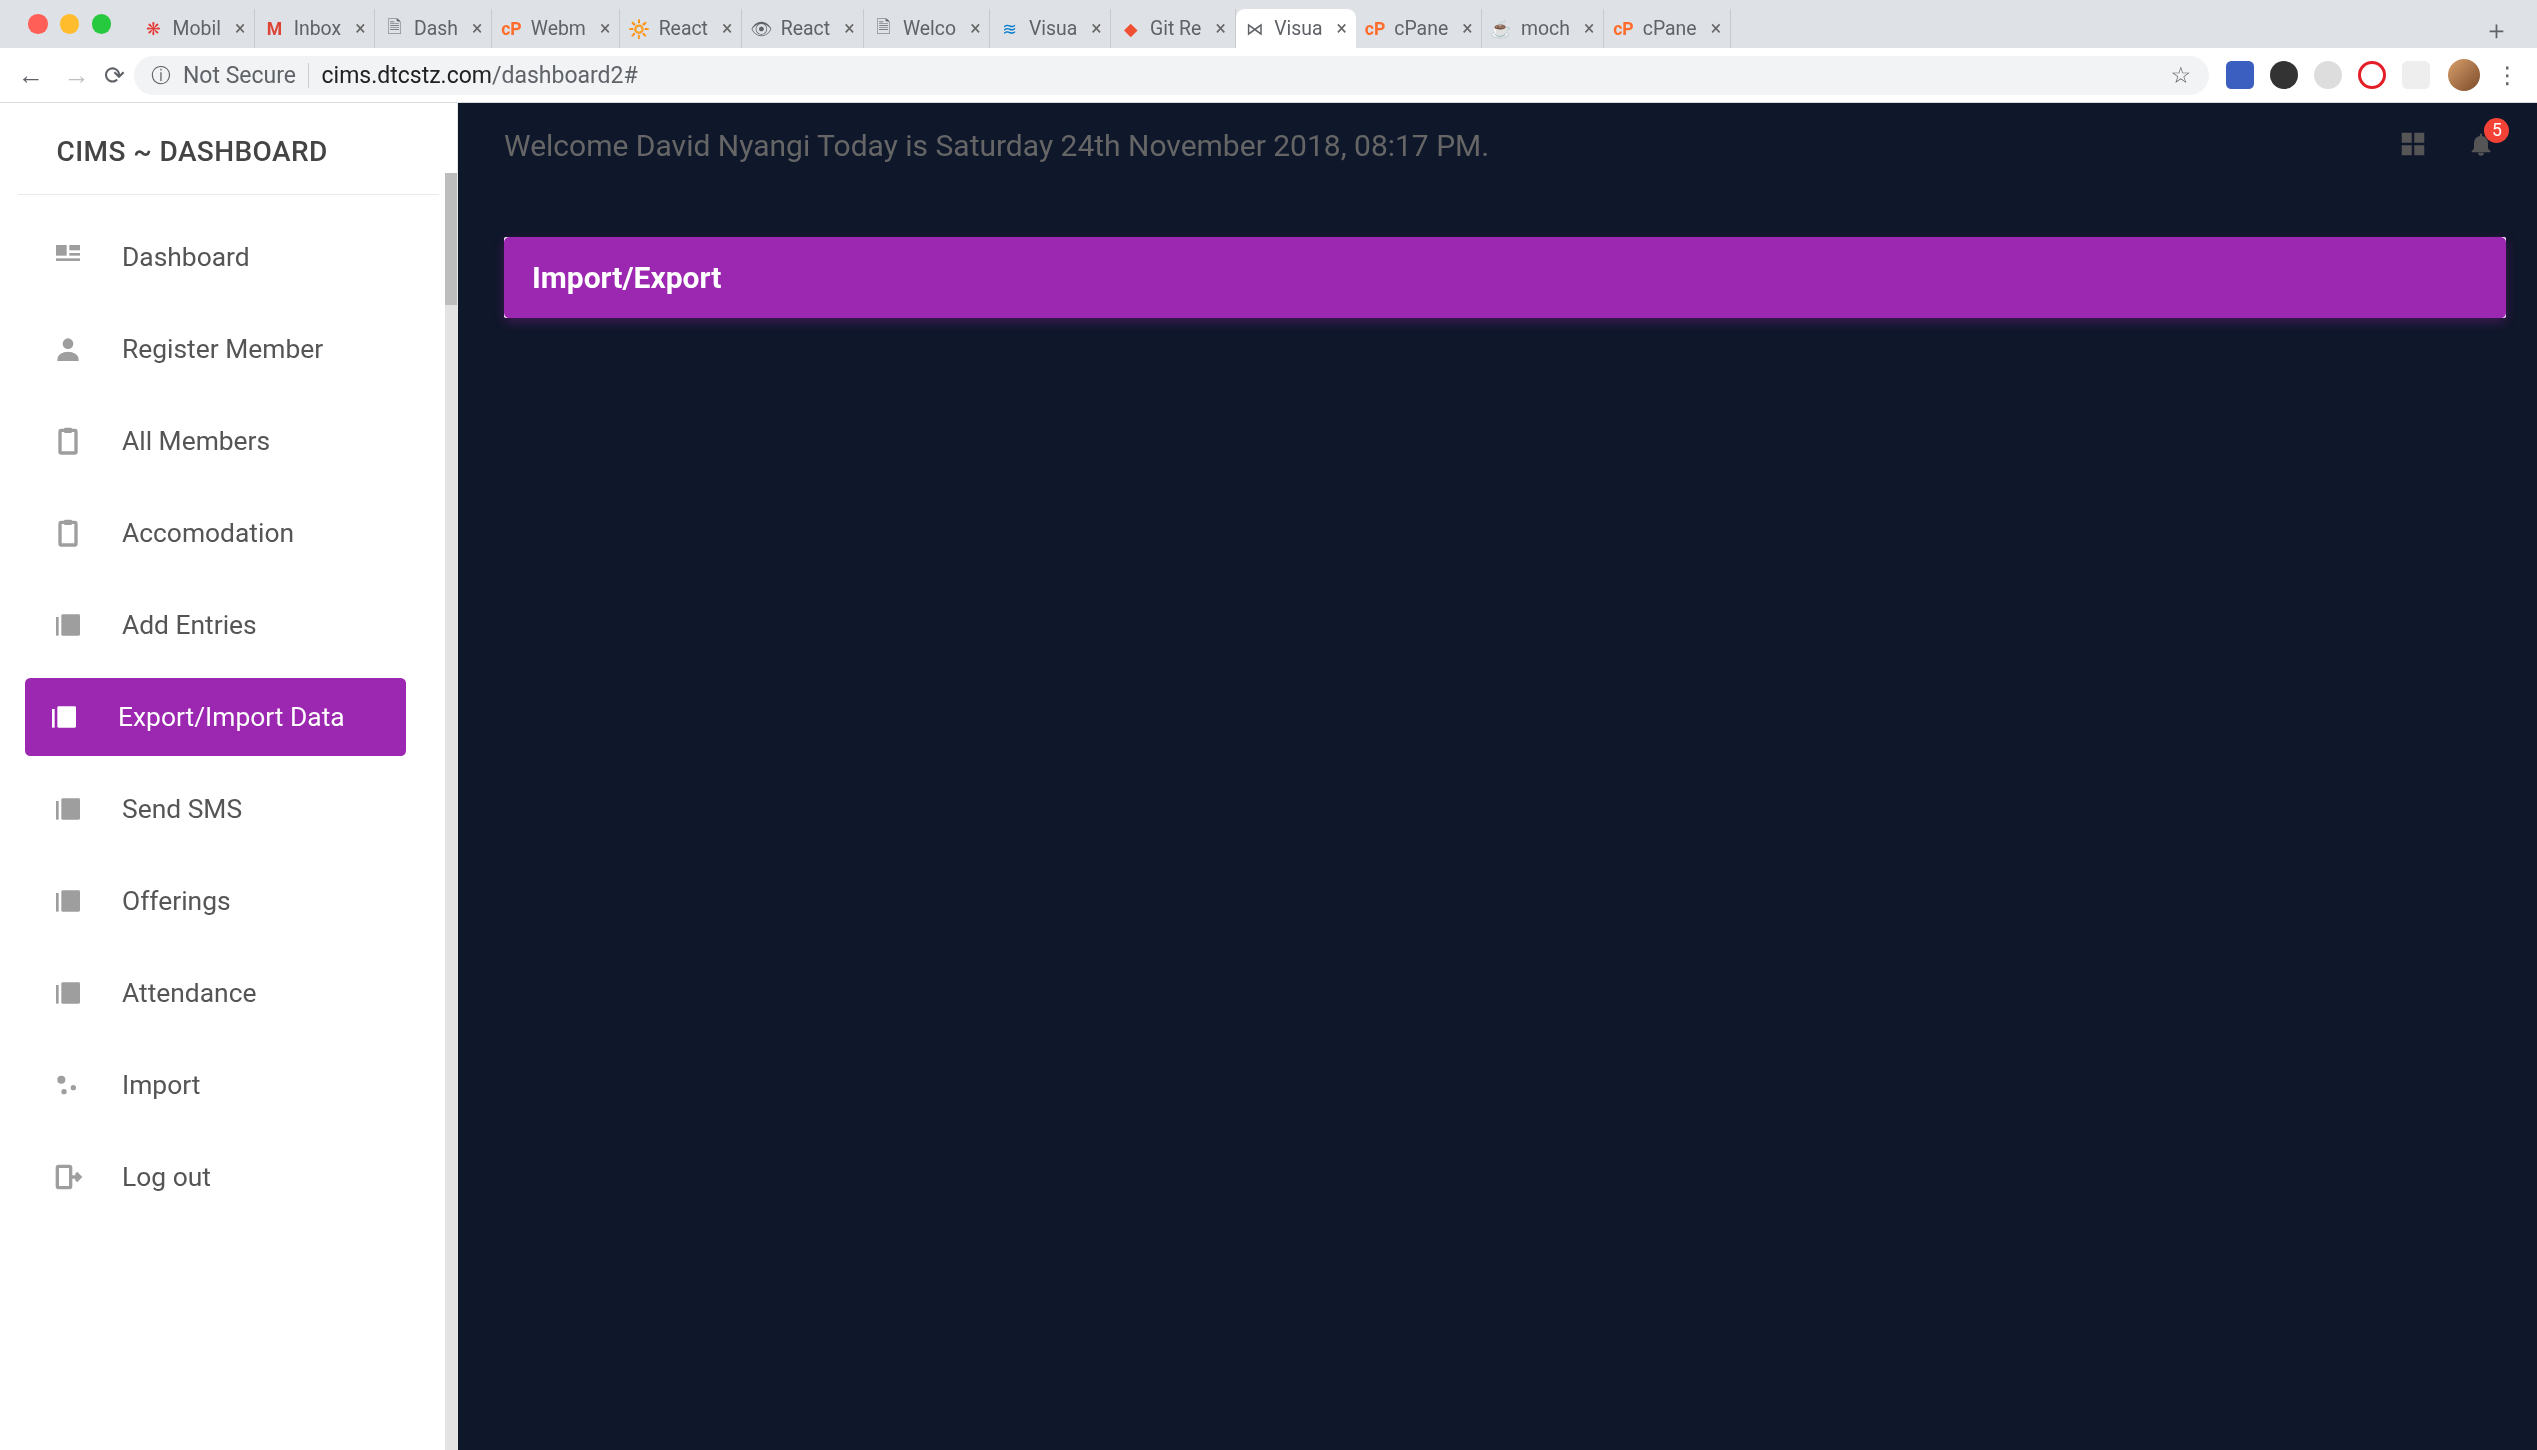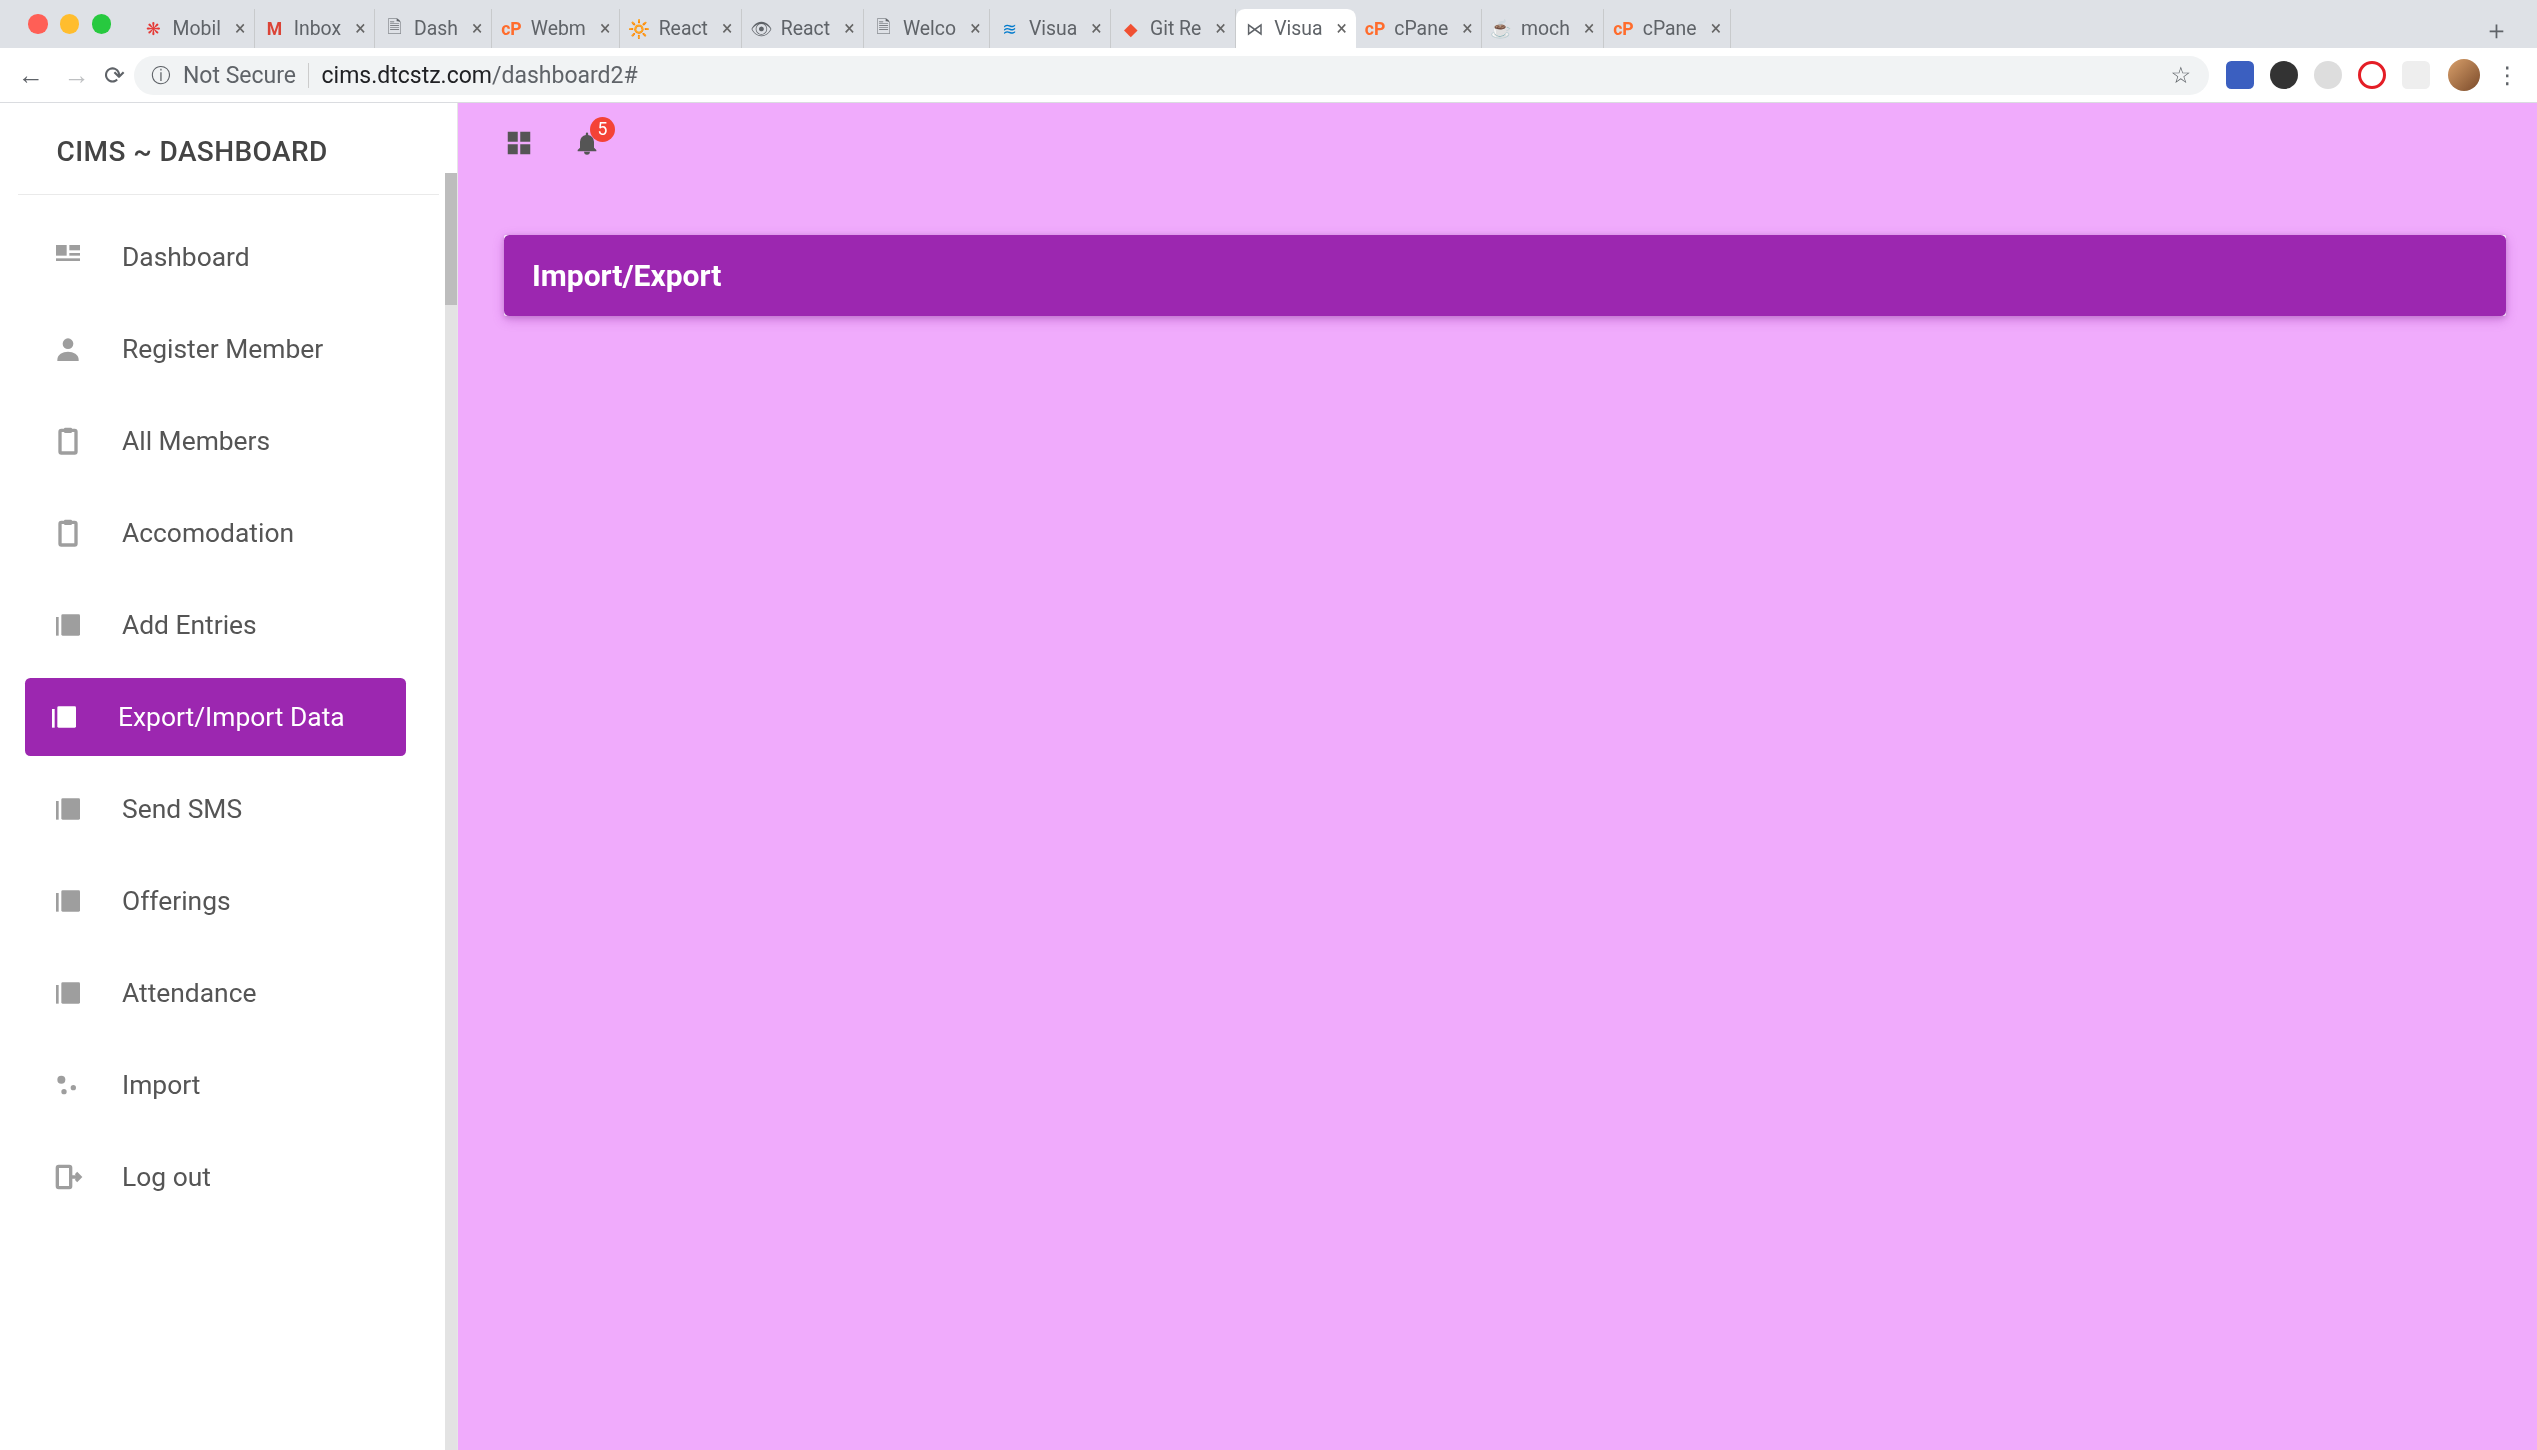--- a/index.html
+++ b/index.html
@@ -45,21 +45,21 @@
   .omni-url { font-size:23px; color:#202124;}
   .omni-url .domain{color:#202124;}
   .omni-url .path{color:#5f6368;}
   .omni-star { font-size:23px; color:#5f6368; margin-left:auto;}
   .ext-icons { display:flex; align-items:center; gap:16px; padding:0 8.8px;}
   .ext { width:28px; height:28px; border-radius:5.3px;}
   .avatar { width:32px; height:32px; border-radius:50%; background:linear-gradient(135deg,#d9a06b,#7a4a2a);}
   .dots { font-size:23px; color:#5f6368; padding:0 7px; letter-spacing:0;}
 
   
-  .viewport { flex:1; display:flex; background:#f0abfc; position:relative; }
+  .viewport { flex:1; display:flex; background:#0f172a; position:relative; }
   
   .sidebar {
     width:458px; background:#fff;
     background-image:linear-gradient(rgba(255,255,255,0.94),rgba(255,255,255,0.94));
     border-right:0.9px solid #e6e6e6;
     position:relative;
     padding-top:19.4px;
   }
   .sidebar::after{ 
     content:""; position:absolute; right:0; top:70px; bottom:0; width:12.3px; background:#e3e3e3;
@@ -341,20 +341,21 @@
                 <path class="stroke-g" d="M14 12h7M18 9l3 3-3 3"></path>
               </svg>
             </span>
           <span>Log out</span>
         </div>
       </div>
     </div>
 
     <div class="content">
       <div class="topbar">
+        <div class="welcome">Welcome David Nyangi Today is Saturday 24th November 2018, 08:17 PM.</div>
         <div class="topicons">
           <span class="gridicon">
             <svg viewBox="0 0 24 24">
                 <rect x="3" y="3" width="8" height="8" fill="#555"></rect>
                 <rect x="13" y="3" width="8" height="8" fill="#555"></rect>
                 <rect x="3" y="13" width="8" height="8" fill="#555"></rect>
                 <rect x="13" y="13" width="8" height="8" fill="#555"></rect>
               </svg>
           </span>
           <span class="bellwrap">

